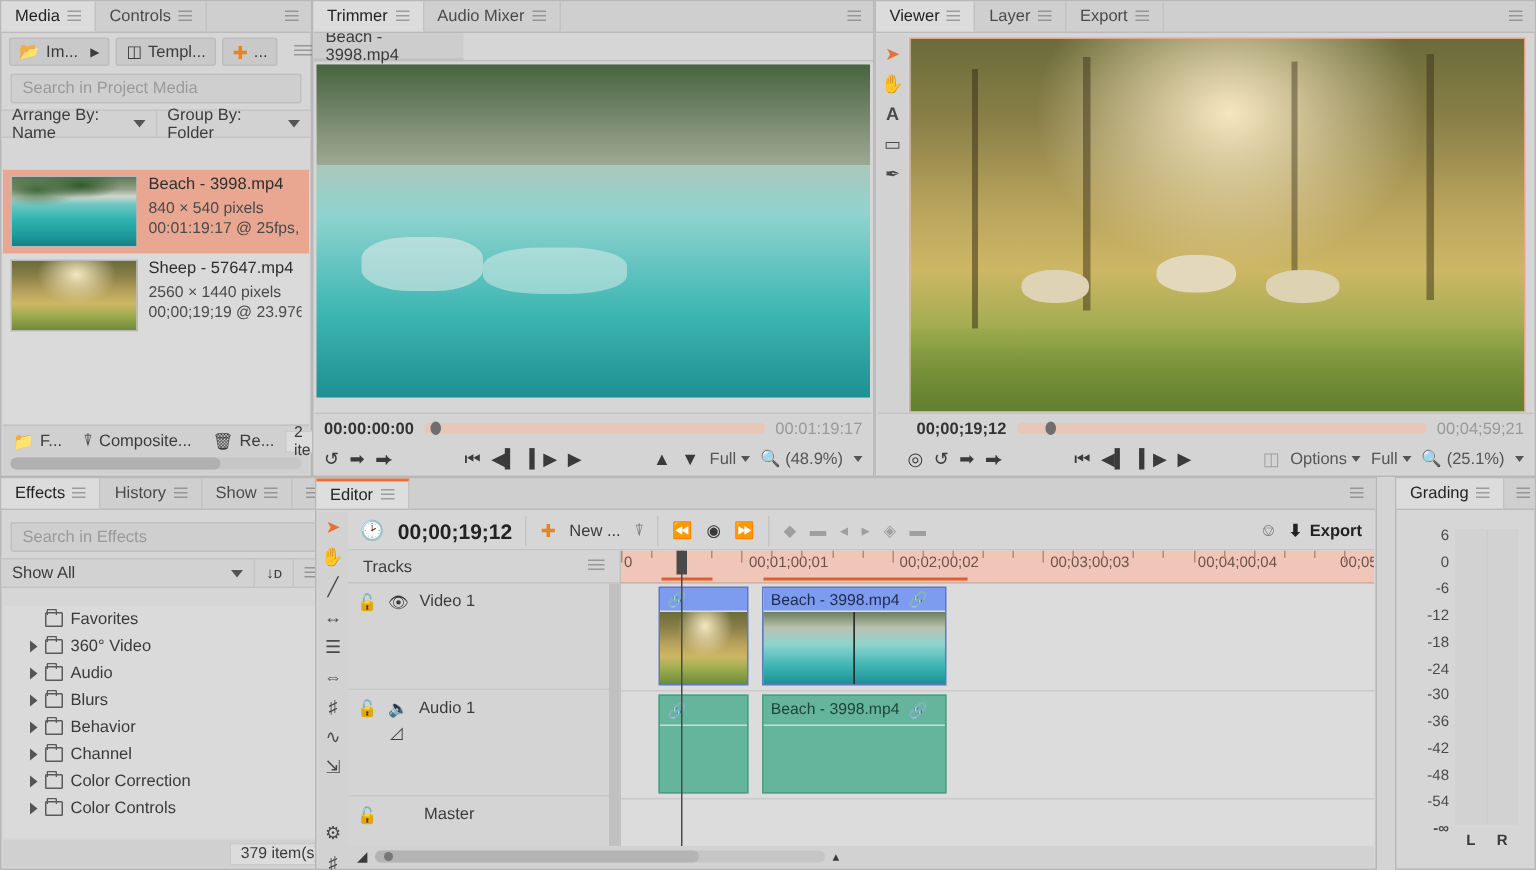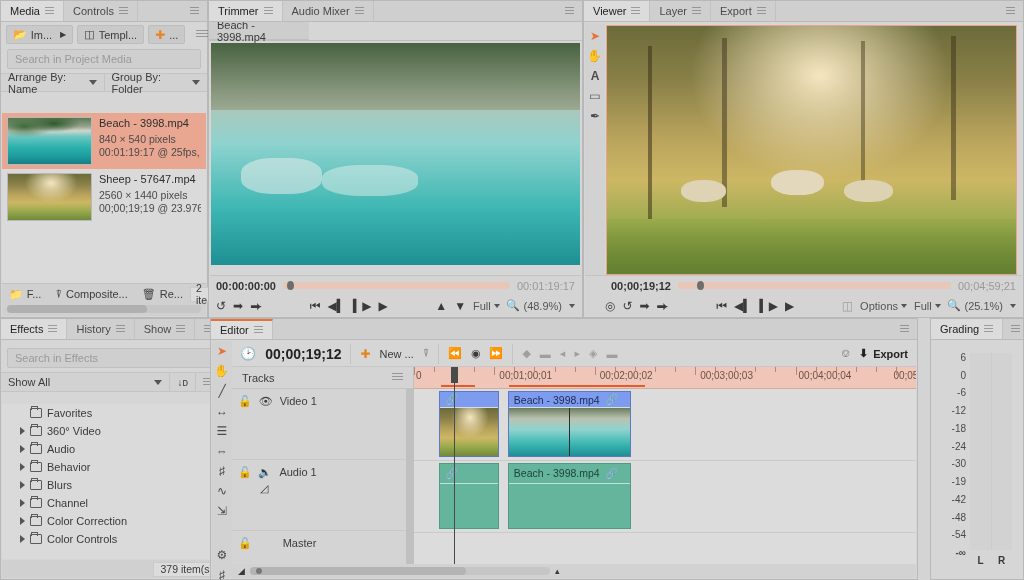--- a/index.html
+++ b/index.html
@@ -528,26 +528,26 @@
         <span>360° Video</span>
       </div>
       <div class="fx-row">
         <span class="tri"></span>
         <span class="folder"></span>
         <span>Audio</span>
       </div>
       <div class="fx-row">
         <span class="tri"></span>
         <span class="folder"></span>
-        <span>Behavior</span>
+        <span>Blurs</span>
       </div>
       <div class="fx-row">
         <span class="tri"></span>
         <span class="folder"></span>
-        <span>Blurs</span>
+        <span>Behavior</span>
       </div>
       <div class="fx-row">
         <span class="tri"></span>
         <span class="folder"></span>
         <span>Channel</span>
       </div>
       <div class="fx-row">
         <span class="tri"></span>
         <span class="folder"></span>
         <span>Color Correction</span>
@@ -774,21 +774,21 @@
     </div>
     <div class="meter-area">
       <div class="meter-scale">
         <div style="top:0%">6</div>
         <div style="top:9%">0</div>
         <div style="top:18%">-6</div>
         <div style="top:27%">-12</div>
         <div style="top:36%">-18</div>
         <div style="top:45%">-24</div>
         <div style="top:54%">-30</div>
-        <div style="top:63%">-19</div>
+        <div style="top:63%">-36</div>
         <div style="top:72%">-42</div>
         <div style="top:81%">-48</div>
         <div style="top:90%">-54</div>
         <div style="top:99%;font-weight:bold">-∞</div>
       </div>
       <div class="meter-bars">
         <div></div>
         <div></div>
       </div>
       <div class="meter-lr">

